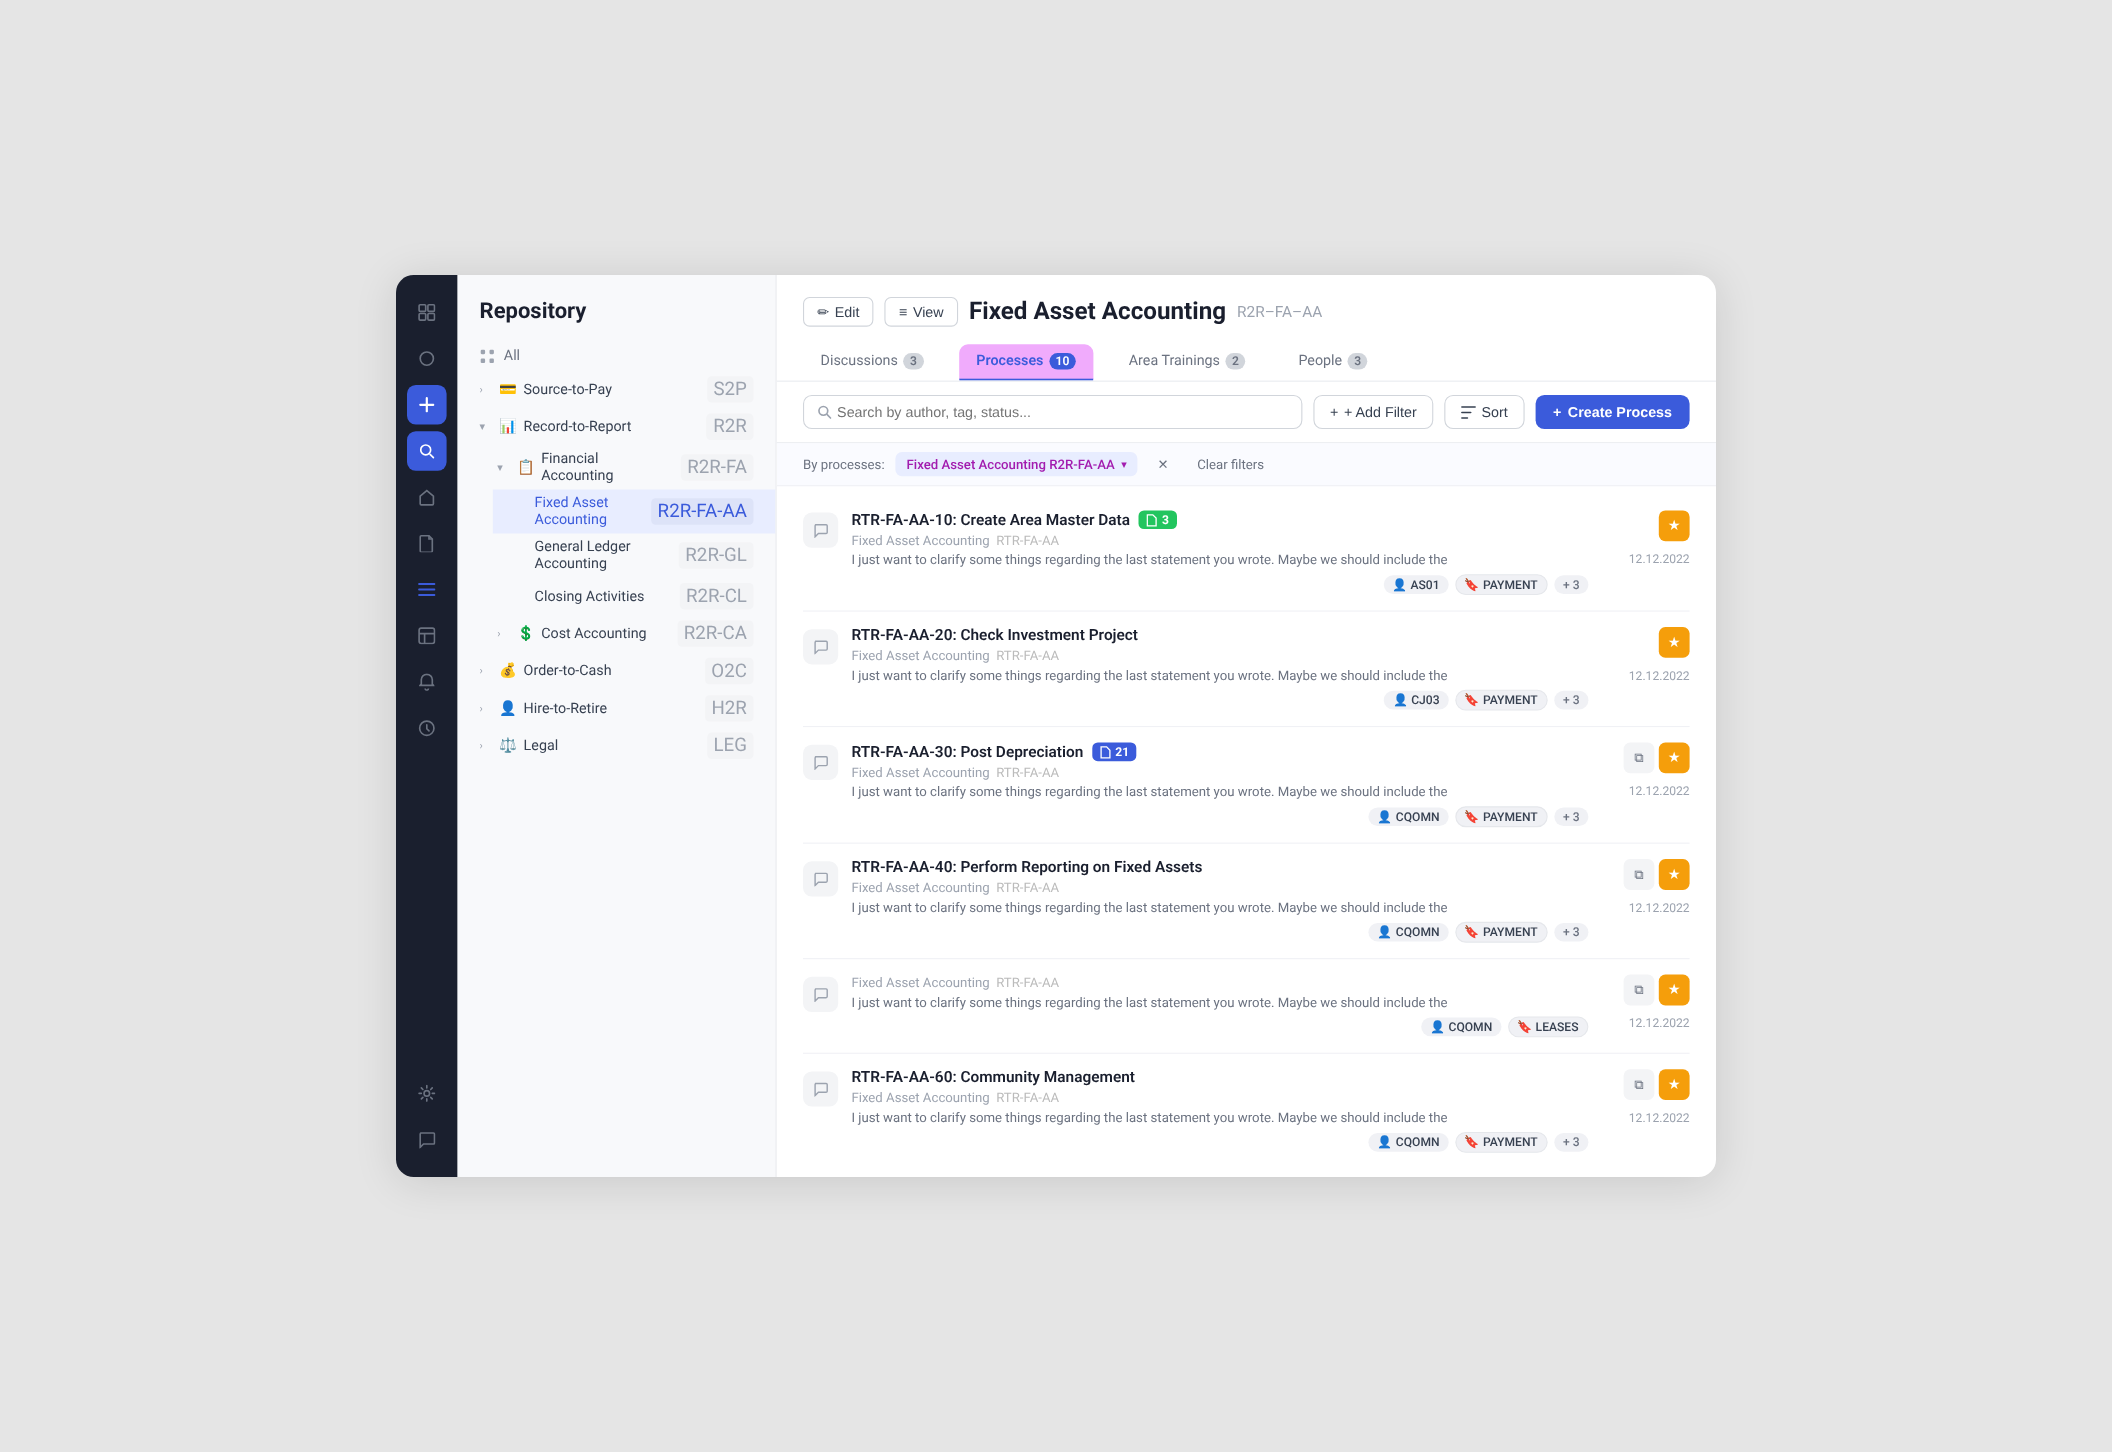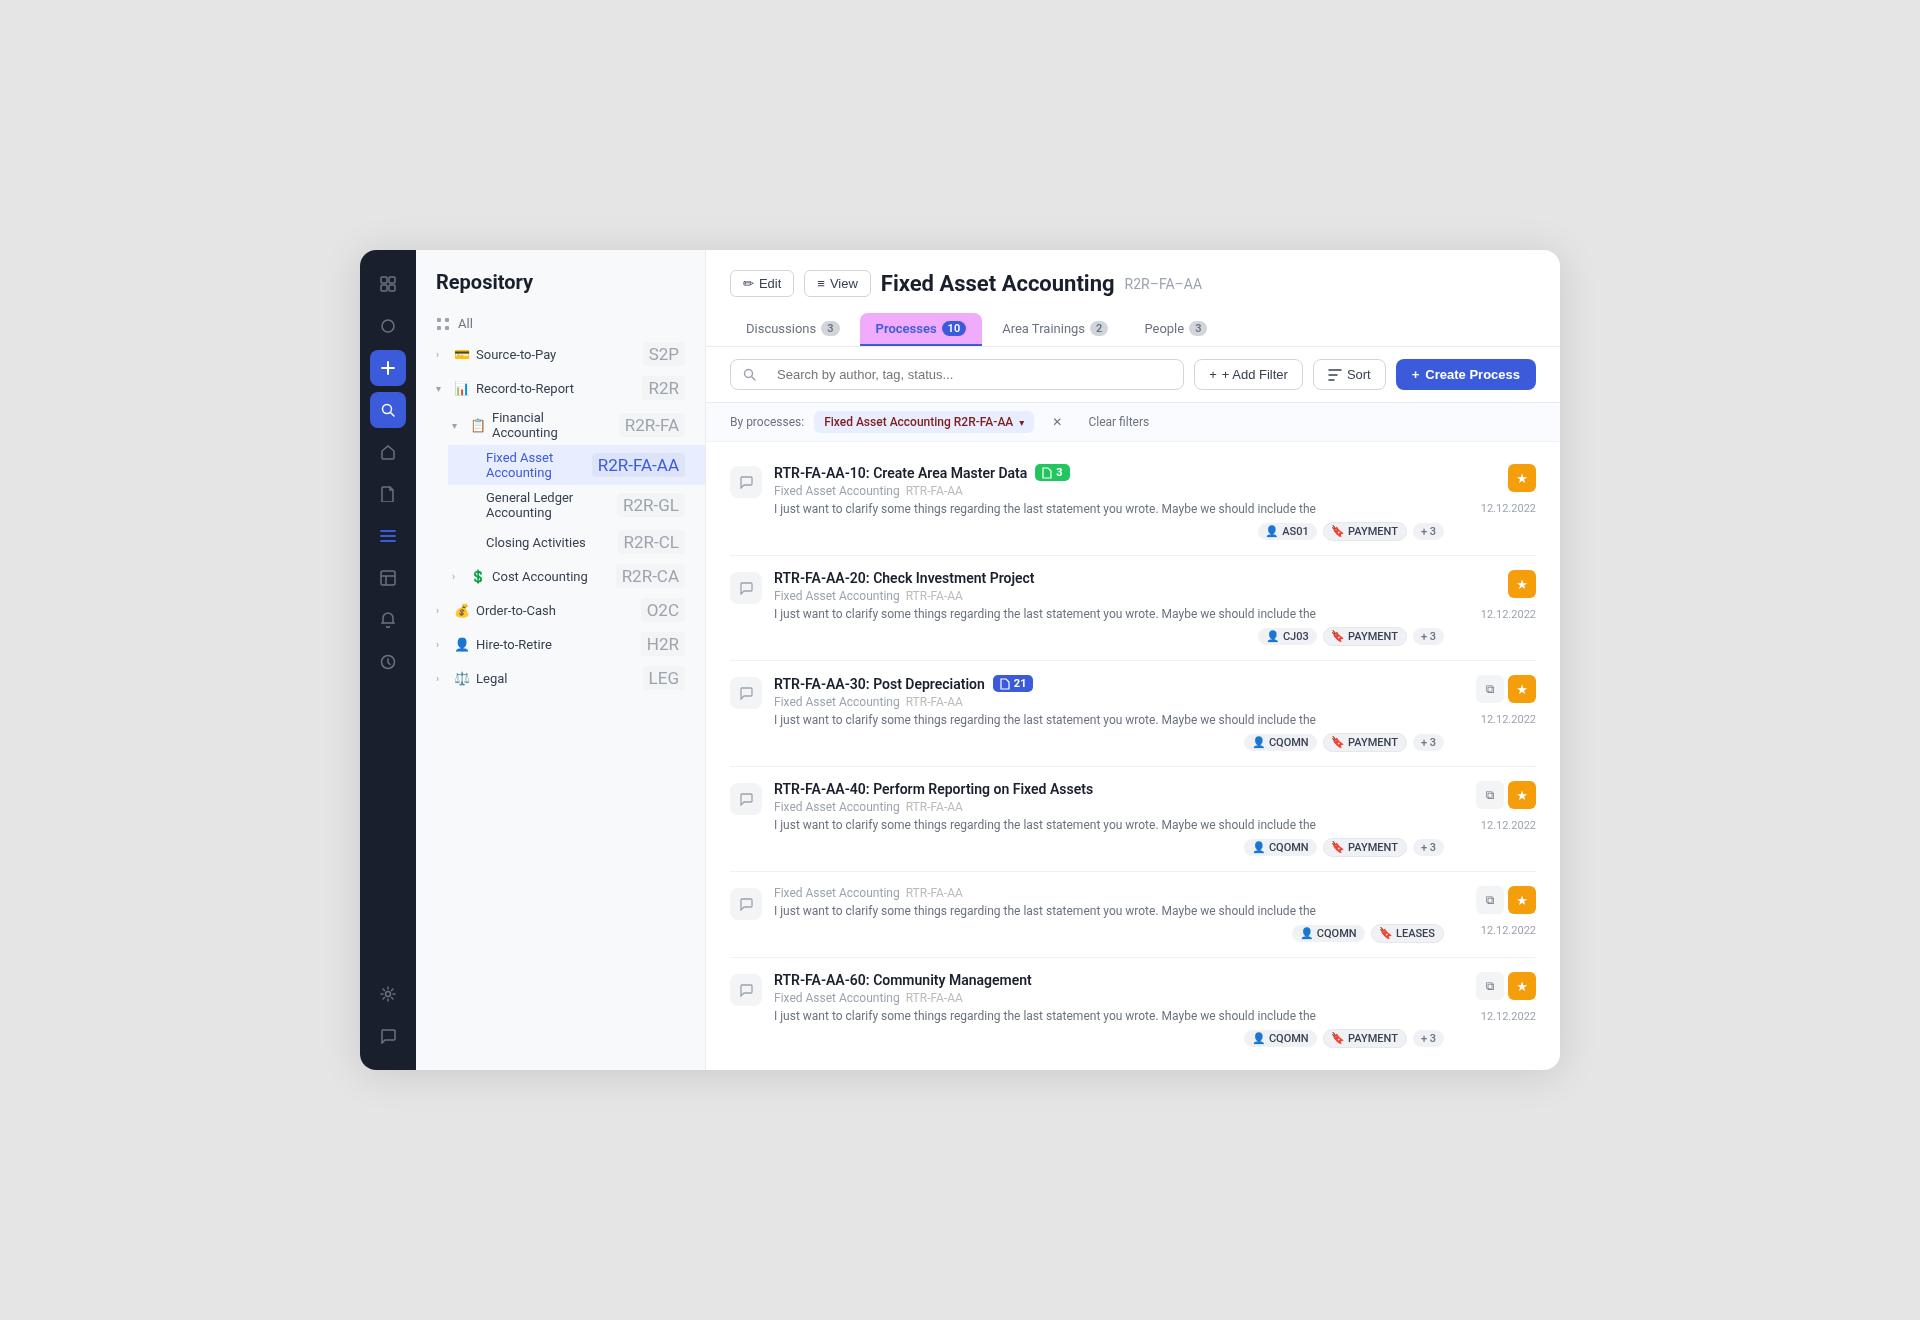--- a/index.html
+++ b/index.html
@@ -154,21 +154,21 @@
       color: #1a1f2e;
     }
     .page-code {
       font-size: 14px;
       color: #9ca3af;
       font-weight: 400;
     }
     
     .tabs {
       display: flex;
-      gap: 4px;
+      gap: 16px;
       padding: 0;
     }
     .tab {
       padding: 8px 16px;
       border-radius: 8px 8px 0 0;
       font-size: 13px;
       cursor: pointer;
       color: #6b7280;
       display: flex;
       align-items: center;
@@ -196,21 +196,21 @@
       display: flex;
       align-items: center;
       gap: 10px;
       padding: 12px 24px;
       border-bottom: 1px solid #e9ecef;
     }
     .search-box {
       flex: 1;
       display: flex;
       align-items: center;
-      gap: 20px;
+      gap: 4px;
       border: 1px solid #d1d5db;
       border-radius: 8px;
       padding: 7px 12px;
       background: #fff;
     }
     .search-box input {
       border: none;
       outline: none;
       font-size: 13px;
       color: #374151;
@@ -252,21 +252,21 @@
       padding: 8px 24px;
       border-bottom: 1px solid #f0f1f5;
       background: #fafbff;
     }
     .filter-label { font-size: 12px; color: #6b7280; }
     .filter-chip {
       display: flex;
       align-items: center;
       gap: 6px;
       background: #e8edff;
-      color: #7f1d1d;
+      color: #a21caf;
       padding: 4px 10px;
       border-radius: 6px;
       font-size: 12px;
       font-weight: 500;
       cursor: pointer;
     }
     .filter-chip .chevron { font-size: 10px; }
     .filter-close {
       display: flex;
       align-items: center;

